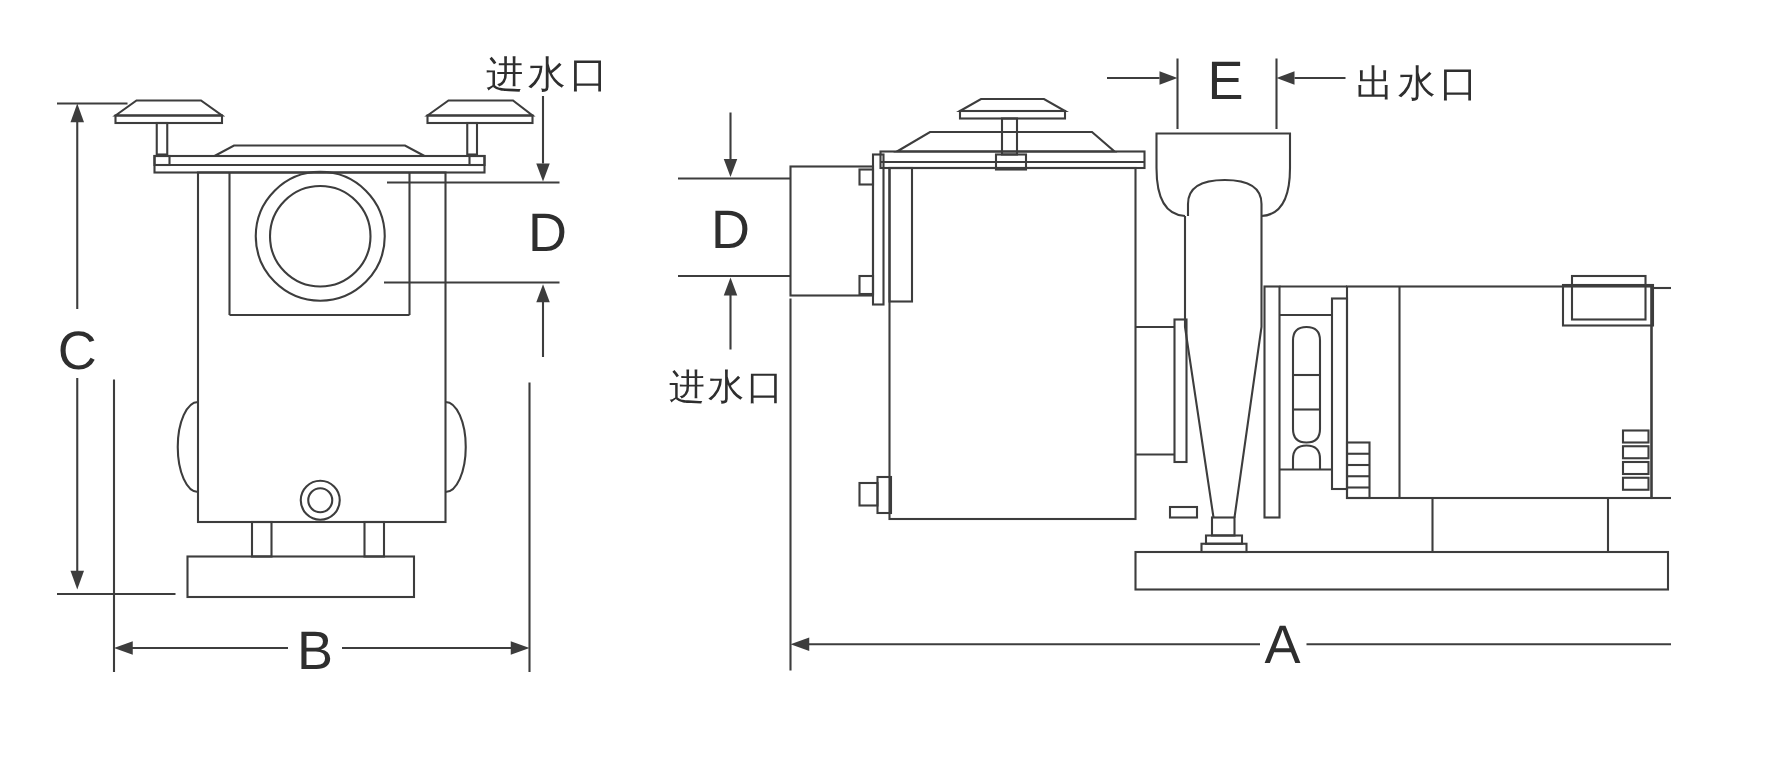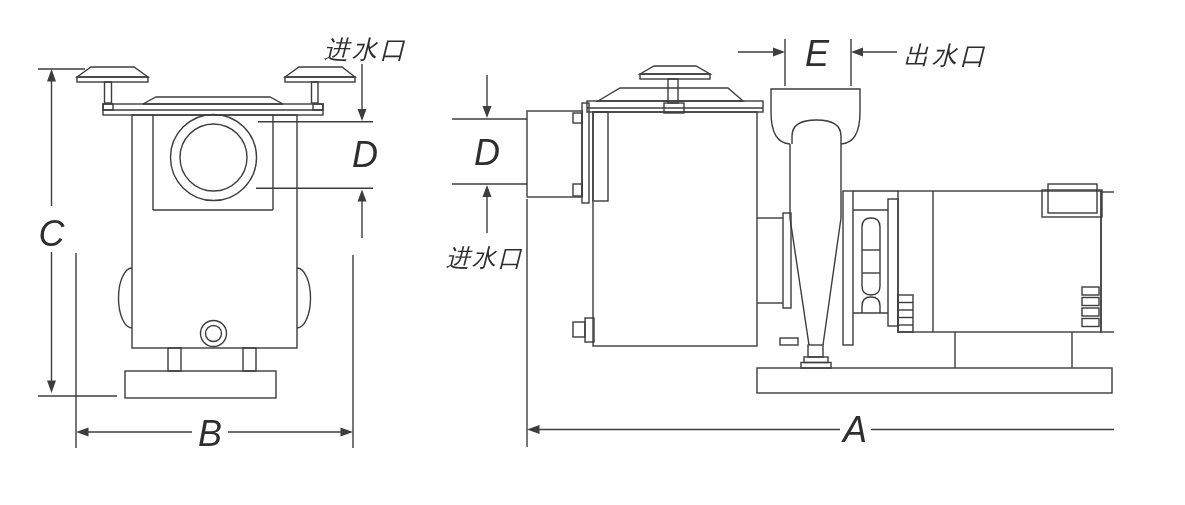--- a/index.html
+++ b/index.html
@@ -1,16 +1,16 @@
 <!DOCTYPE html>
 <html><head>
 <meta charset="utf-8">
 <style>
   html,body{margin:0;padding:0;background:#ffffff;}
-  .stage{position:relative;width:1114px;height:505px;background:#ffffff;overflow:hidden;font-style:italic;}
+  .stage{position:relative;width:1114px;height:505px;background:#ffffff;overflow:hidden;}
   svg{display:block;}
   .draw{stroke:#3d3d3d;stroke-width:1.4;fill:none;stroke-linejoin:miter;stroke-linecap:butt;}
   .arrow{fill:#3d3d3d;stroke:none;}
   text{fill:#2e2e2e;stroke:none;font-family:"Liberation Sans","DejaVu Sans",sans-serif;}
   .dim{font-size:36px;}
   .cjk{font-size:25px;letter-spacing:3px;}
   .cjk-sm{font-size:24px;letter-spacing:2px;}
 </style>
 </head>
 <body>

